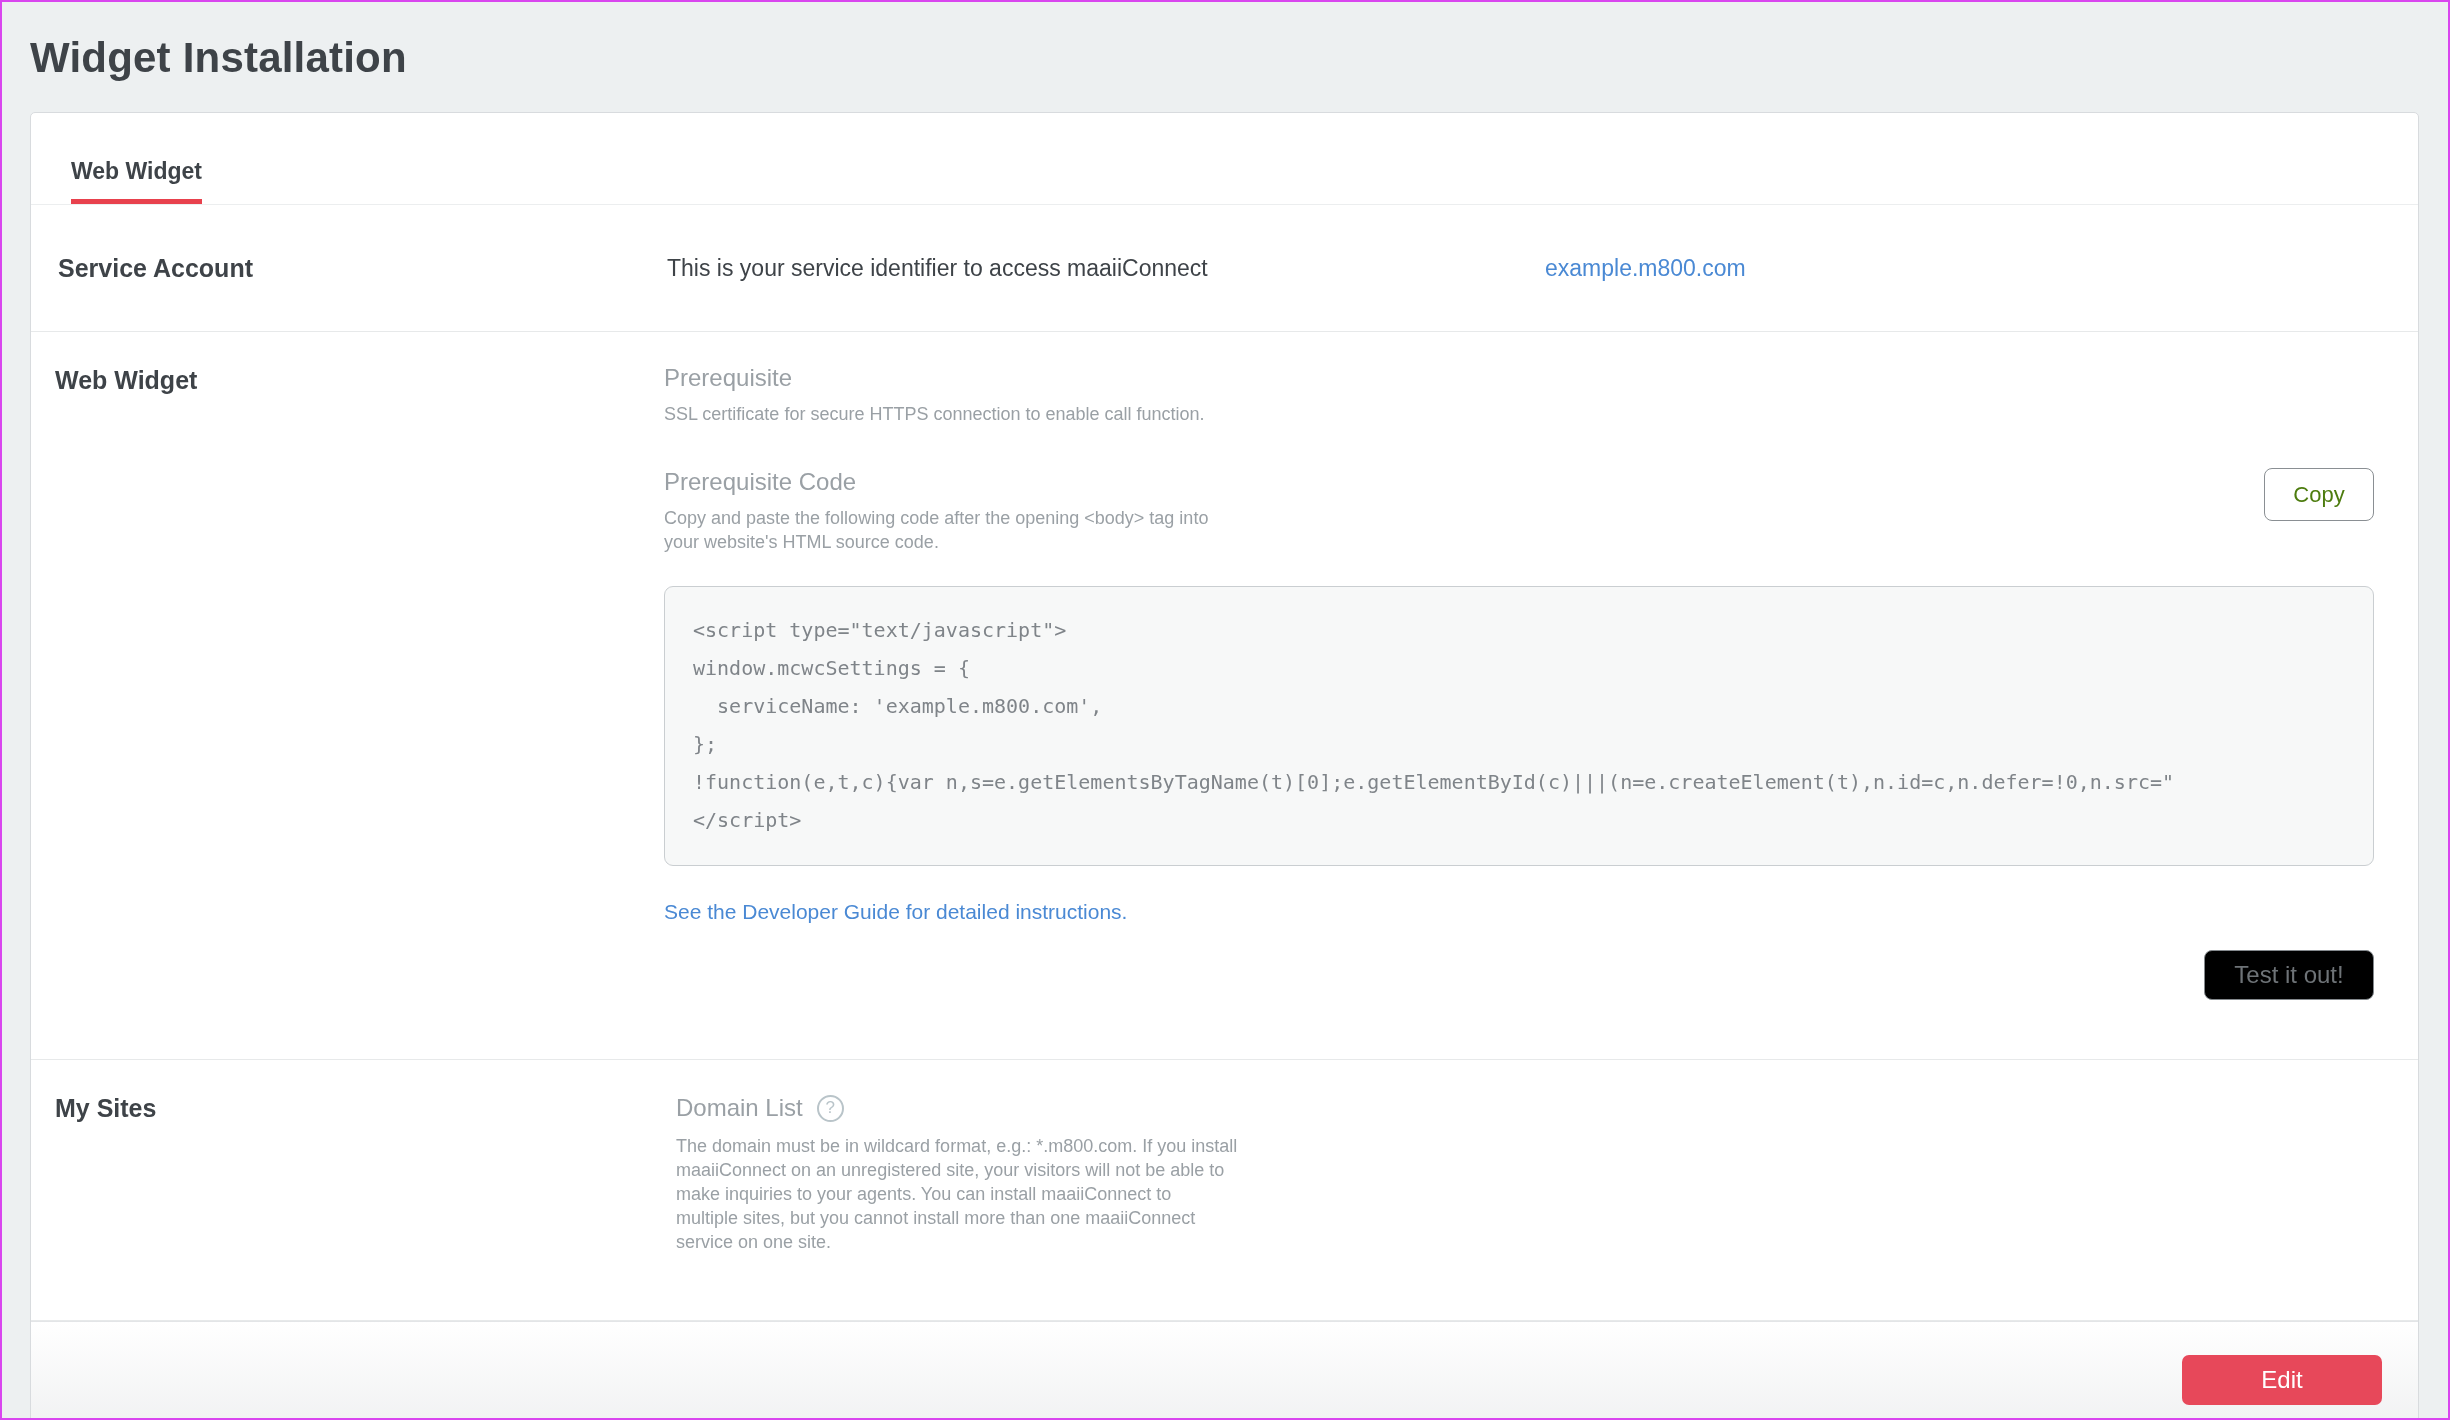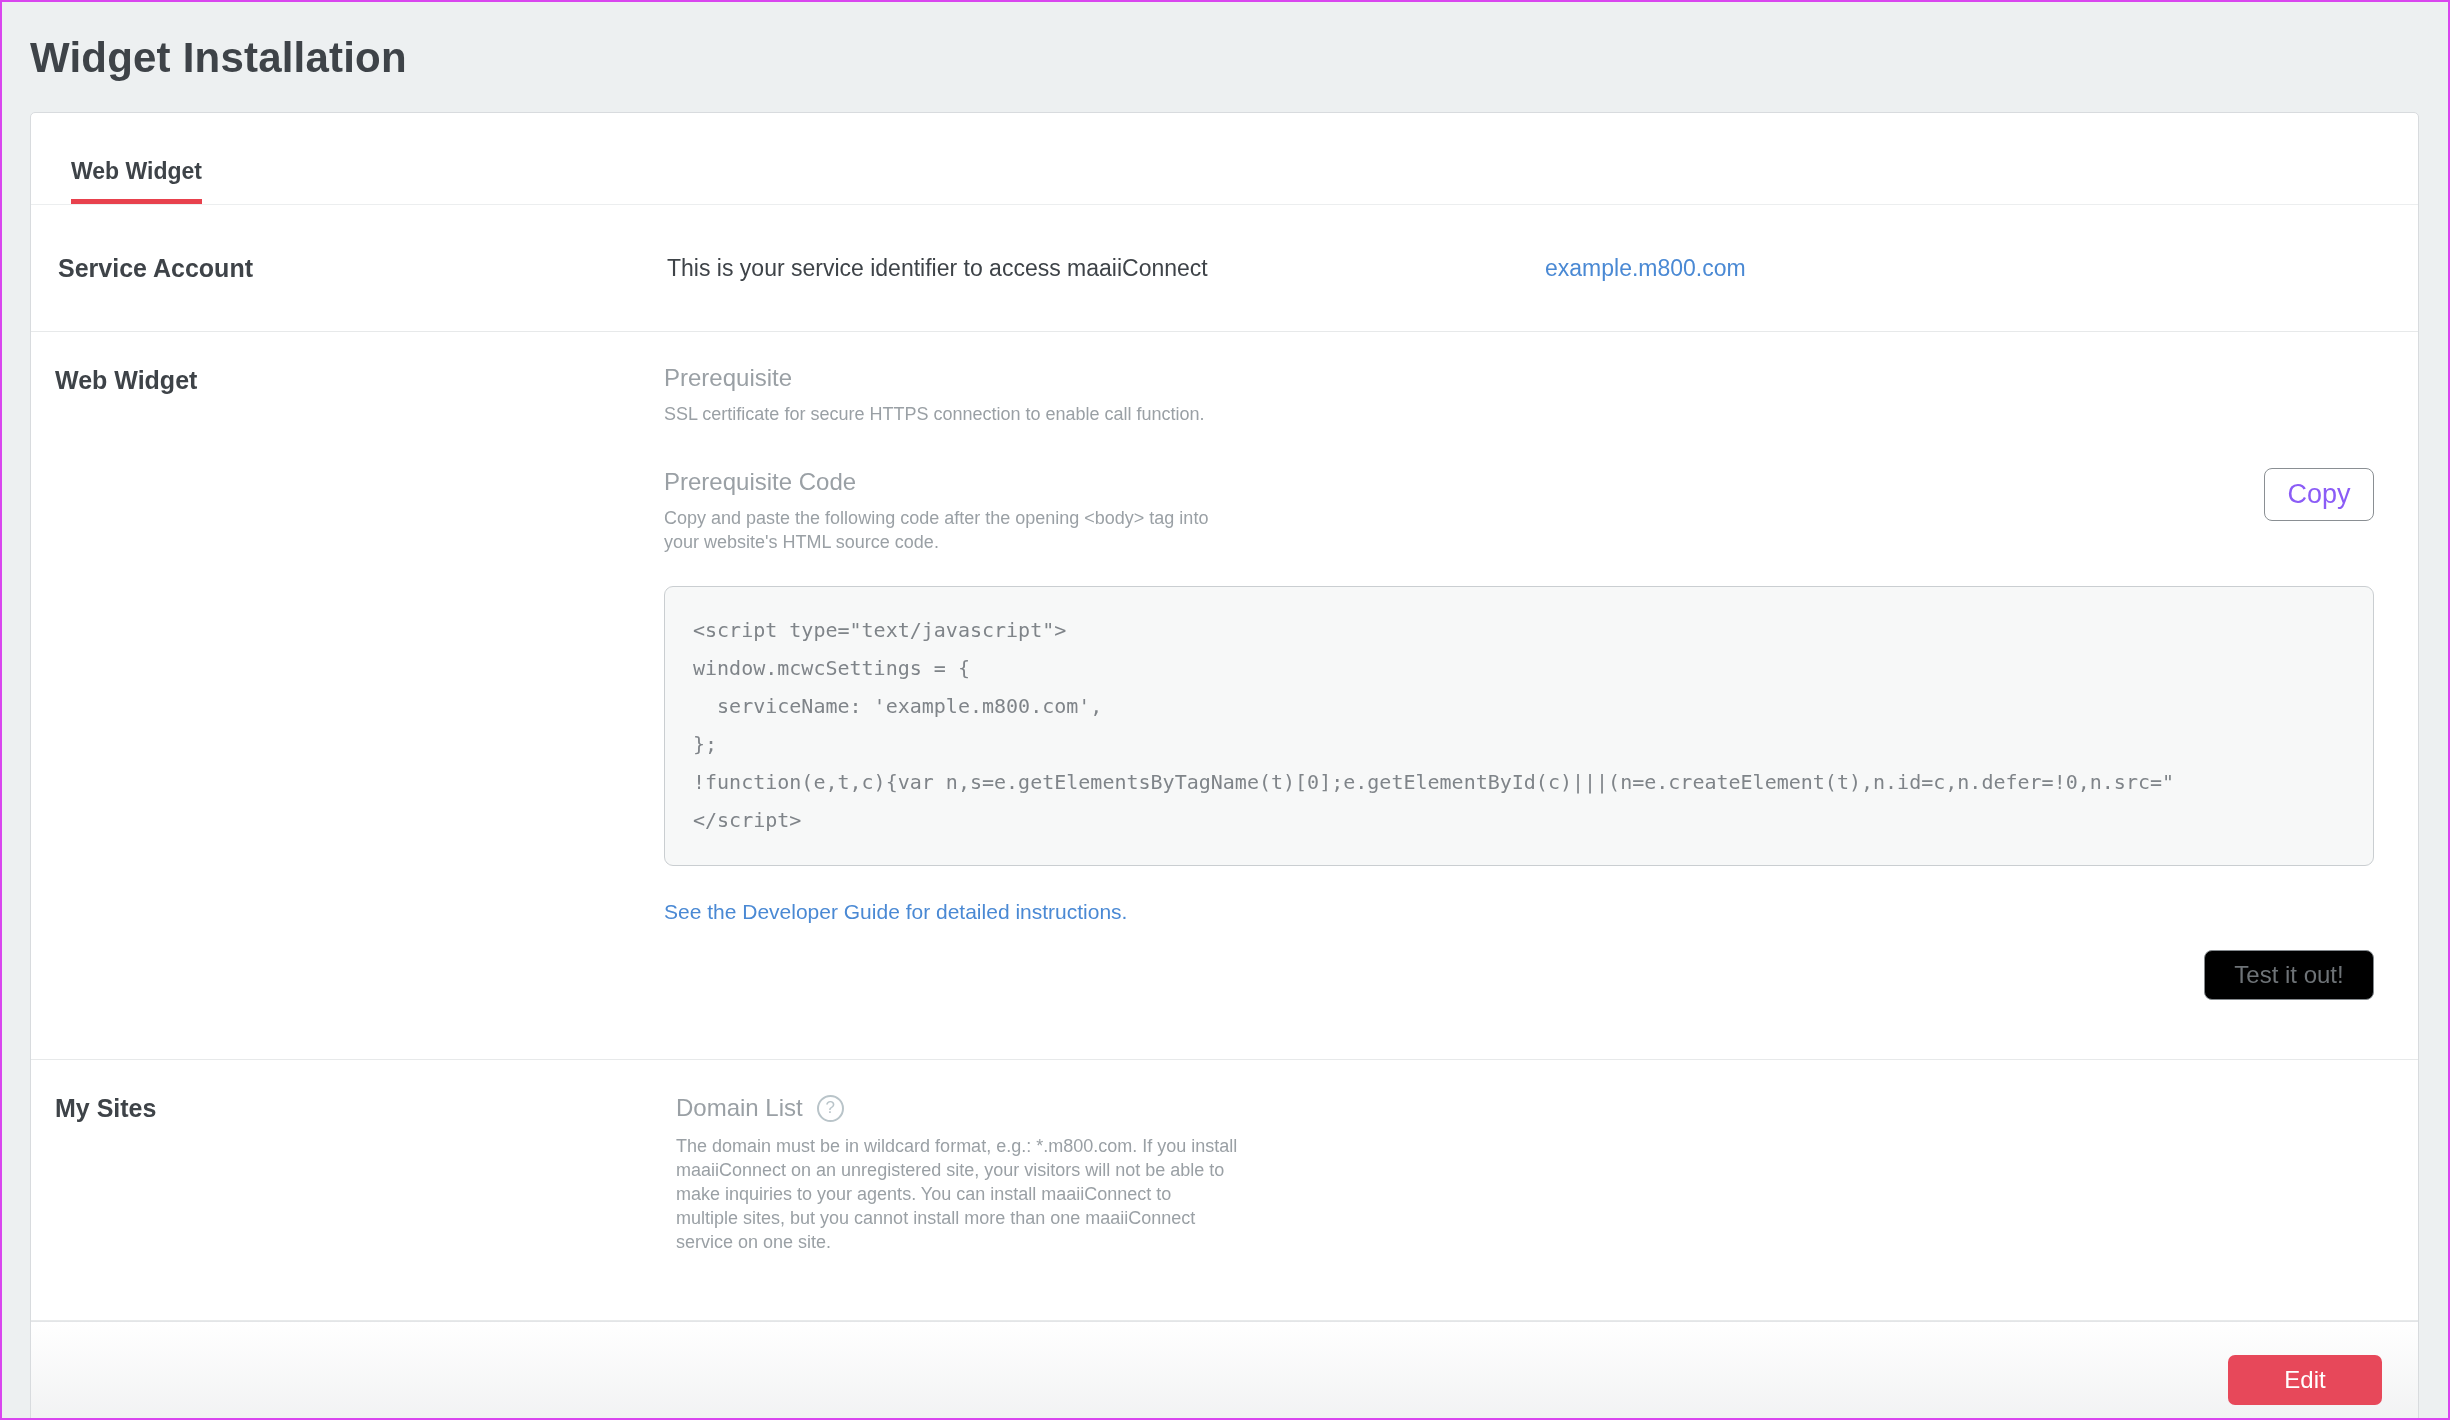--- a/index.html
+++ b/index.html
@@ -105,22 +105,22 @@
     display: flex;
     align-items: flex-start;
     justify-content: space-between;
   }
   .copy-btn {
     width: 110px; height: 53px;
     background: #ffffff;
     border: 1px solid #8a8f93;
     border-radius: 8px;
     font-family: "Liberation Sans", sans-serif;
-    font-size: 27px;
-    color: #8b5cf6;
+    font-size: 22px;
+    color: #4d7c0f;
     cursor: pointer;
   }
 
   .code-block {
     margin-top: 32px;
     height: 280px;
     background: #f7f8f8;
     border: 1px solid #caced1;
     border-radius: 9px;
     padding: 24px 28px;
@@ -182,21 +182,21 @@
   
   .footer {
     flex: 1;
     border-top: 1px solid #e3e5e7;
     background: linear-gradient(to bottom, #ffffff 0%, #f0f1f2 100%);
     position: relative;
   }
   .edit-btn {
     position: absolute;
     top: 33px; right: 36px;
-    width: 154px; height: 50px;
+    width: 200px; height: 50px;
     background: #e7485a;
     border: none;
     border-radius: 7px;
     font-family: "Liberation Sans", sans-serif;
     font-size: 24px;
     color: #ffffff;
     cursor: pointer;
     margin-left: 44px;
   }
 </style>

